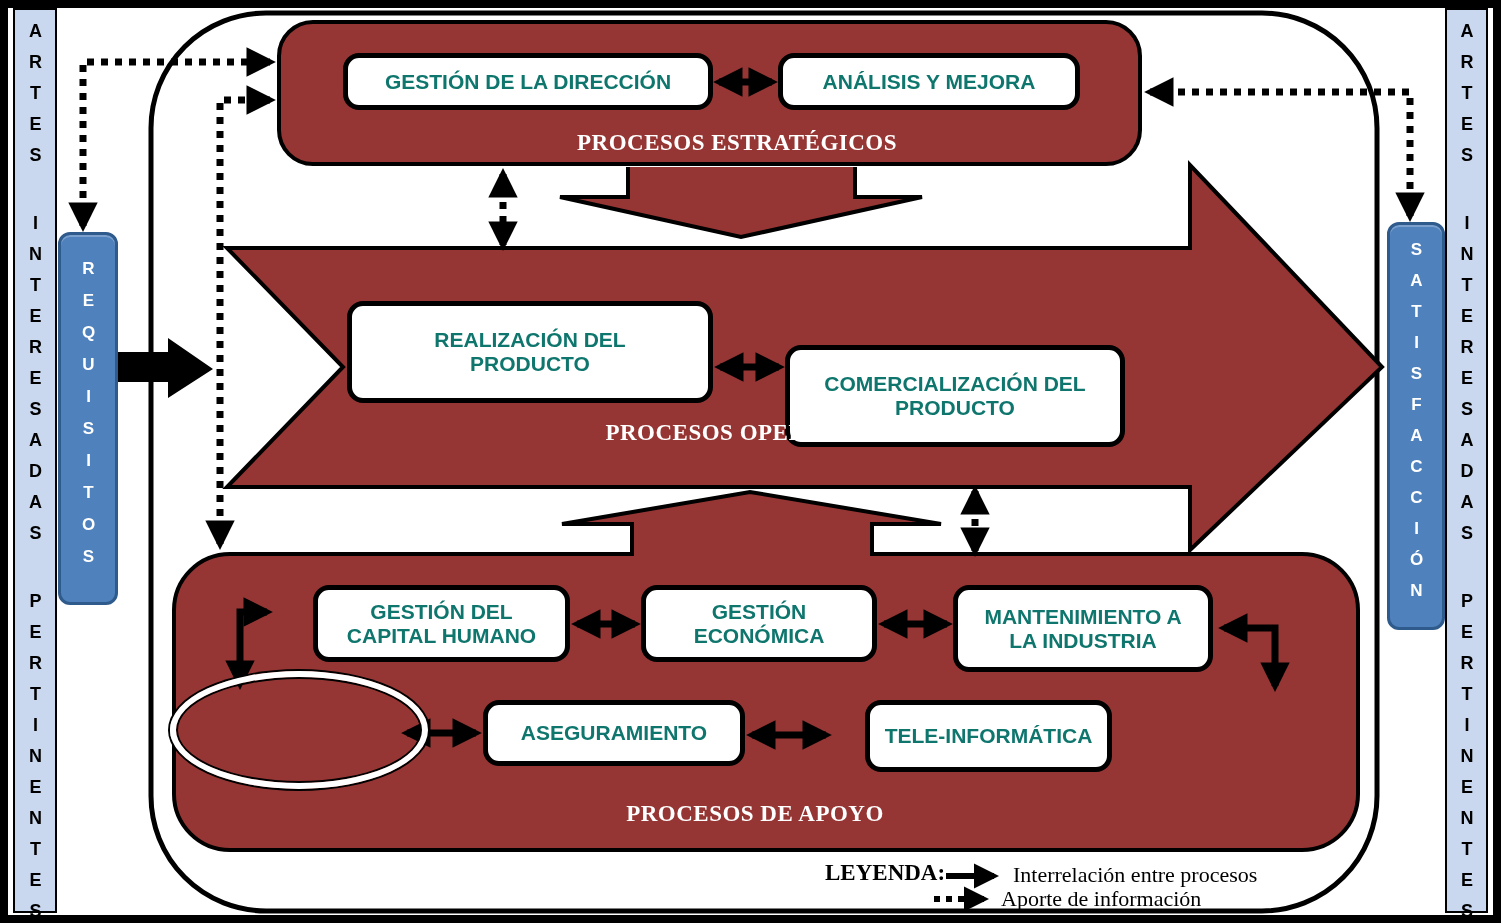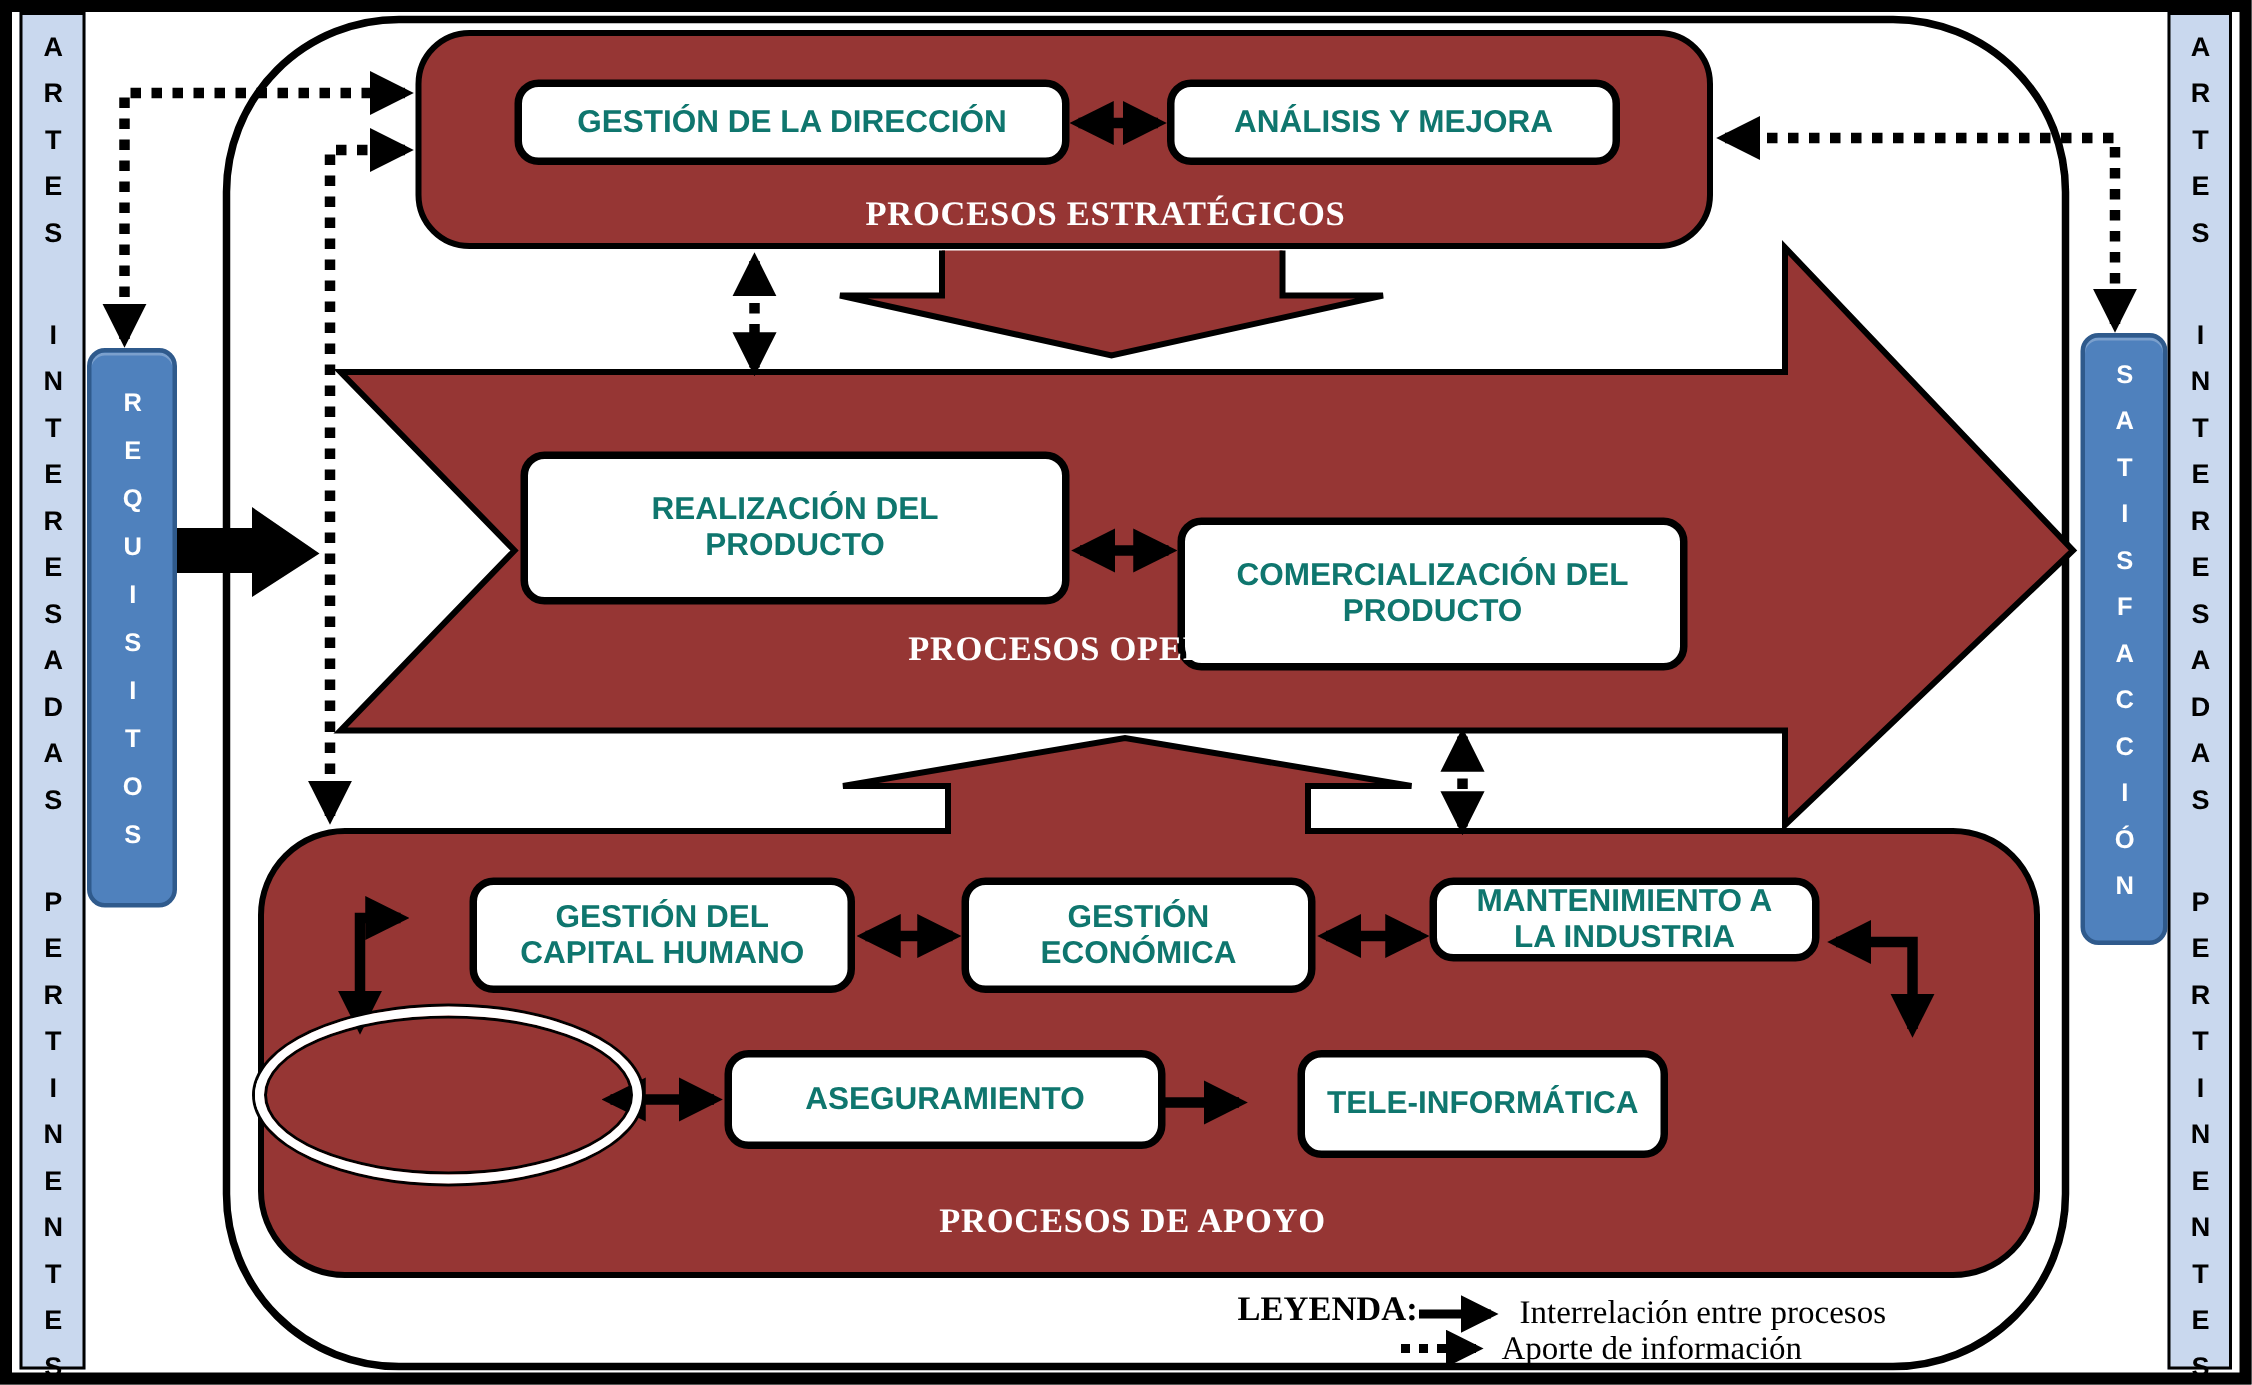--- a/index.html
+++ b/index.html
@@ -96,22 +96,22 @@
   <div class="wbox" style="left:343px;top:53px;width:370px;height:57px;">GESTIÓN DE LA DIRECCIÓN</div>
   <div class="wbox" style="left:778px;top:53px;width:302px;height:57px;">ANÁLISIS Y MEJORA</div>
   <div class="sect-title" style="left:520px;top:130px;width:434px;">PROCESOS ESTRATÉGICOS</div>
 
   <div class="wbox" style="left:347px;top:301px;width:366px;height:102px;padding:2px 30px;">REALIZACIÓN DEL PRODUCTO</div>
   <div class="wbox" style="left:785px;top:301px;width:340px;height:102px;padding:2px 24px;margin-top:44px;">COMERCIALIZACIÓN DEL PRODUCTO</div>
   <div class="sect-title" style="left:560px;top:420px;width:380px;">PROCESOS OPERATIVOS</div>
 
   <div class="wbox" style="left:313px;top:585px;width:257px;height:77px;">GESTIÓN DEL CAPITAL HUMANO</div>
   <div class="wbox" style="left:641px;top:585px;width:236px;height:77px;">GESTIÓN ECONÓMICA</div>
-  <div class="wbox" style="left:953px;top:585px;width:260px;height:56px;">MANTENIMIENTO A LA INDUSTRIA</div>
-  <div class="wbox" style="left:483px;top:700px;width:294px;height:66px;">ASEGURAMIENTO</div>
+  <div class="wbox" style="left:953px;top:585px;width:260px;height:87px;">MANTENIMIENTO A LA INDUSTRIA</div>
+  <div class="wbox" style="left:483px;top:700px;width:262px;height:66px;">ASEGURAMIENTO</div>
   <div class="wbox" style="left:833px;top:700px;width:247px;height:72px;margin-left:32px;">TELE-INFORMÁTICA</div>
   <div class="sect-title" style="left:570px;top:801px;width:370px;">PROCESOS DE APOYO</div>
 
   <div class="hl-ellipse"></div>
 
   <div class="legend-text legend-title" style="left:825px;top:860px;">LEYENDA:</div>
   <div class="legend-text" style="left:1013px;top:862px;">Interrelación entre procesos</div>
   <div class="legend-text" style="left:1001px;top:886px;">Aporte de información</div>
 </div>
 

